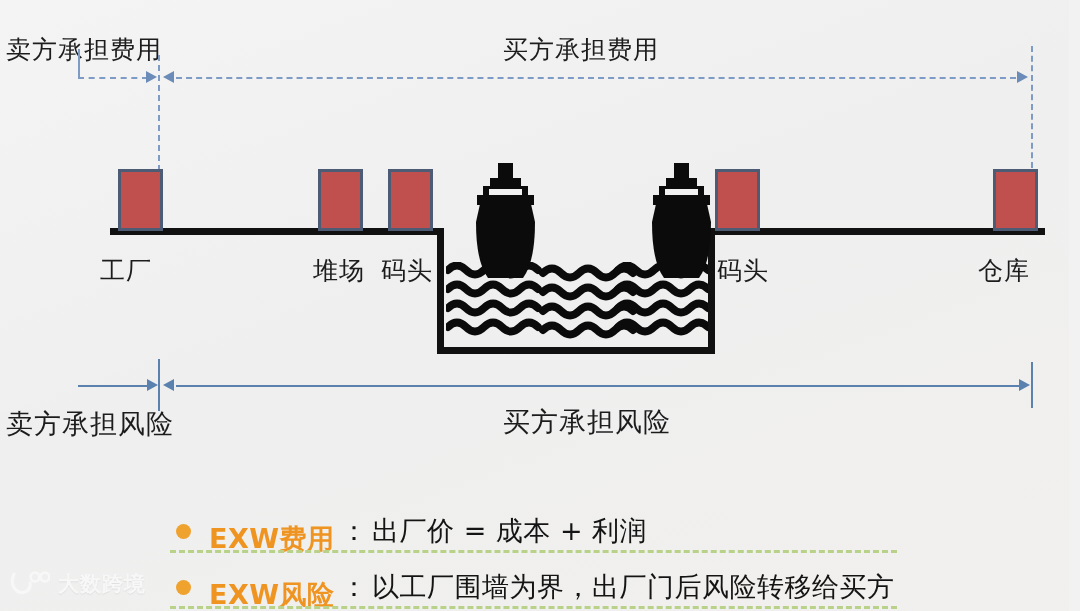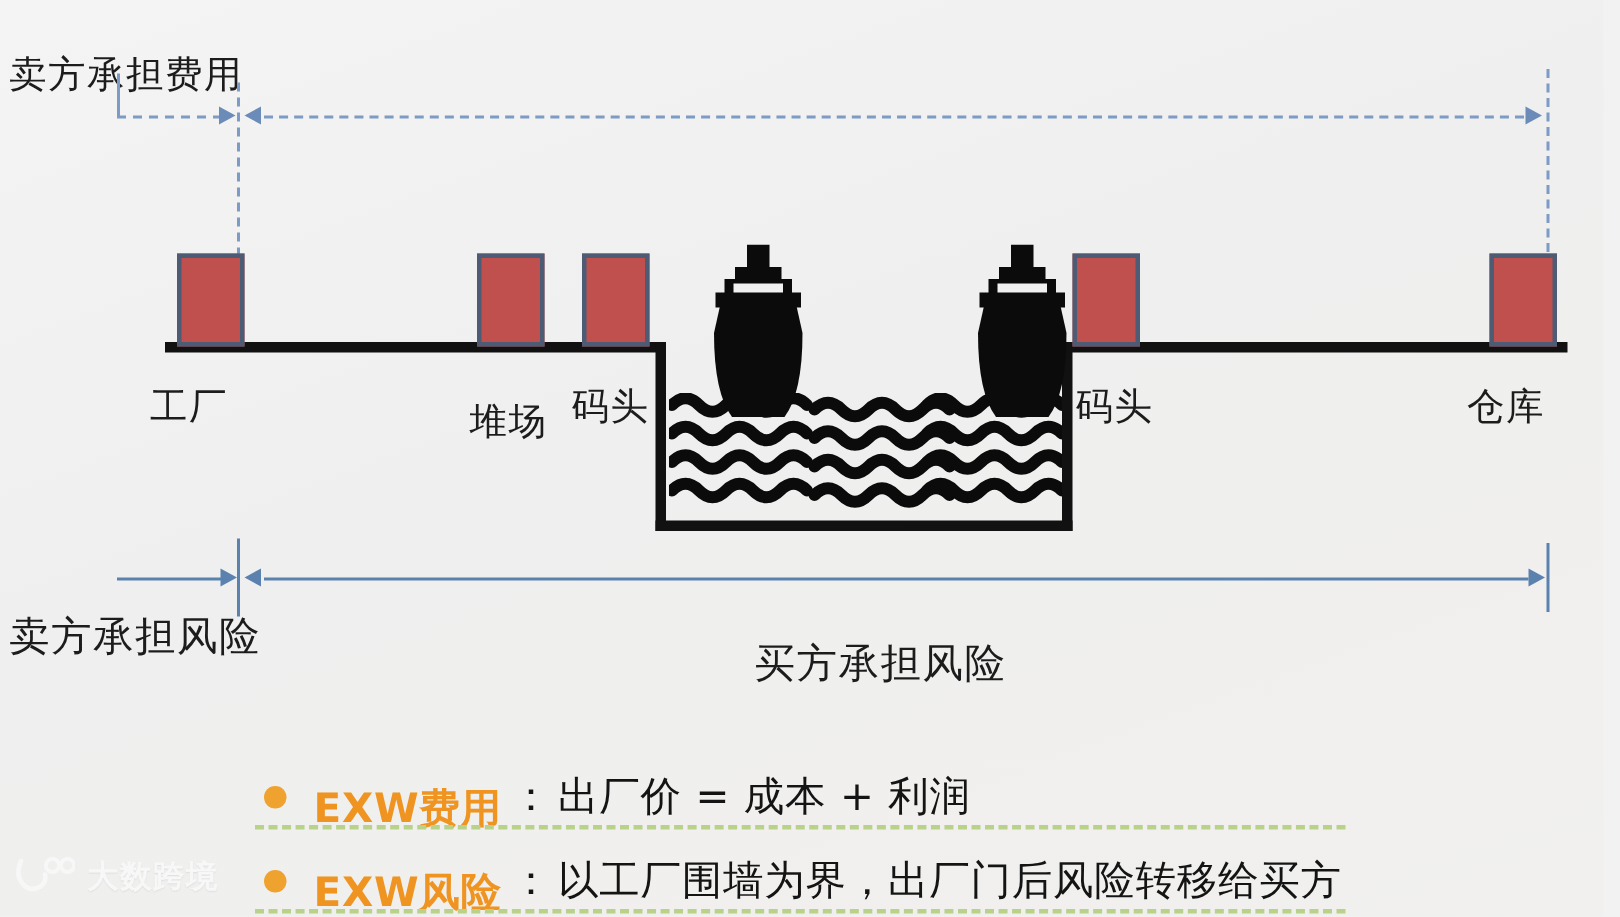--- a/index.html
+++ b/index.html
@@ -116,20 +116,21 @@
     letter-spacing: 1px;
   }
 </style>
 </head>
 <body>
 
 <div id="stage">
 
   <div class="abs cn hdr-label" style="left:6px; top:33px;">卖方承担费用</div>
 
+  <div class="abs cn hdr-label" style="left:503px; top:33px;">买方承担费用</div>
 
   <div class="abs dash-h" style="left:78px; top:77px; width:70px;"></div>
   <div class="abs arrow arrow-right" style="left:146px; top:71px;"></div>
   <div class="abs solid-v" style="left:78px; top:49px; height:29px; border-left:2px solid #7d9bc4;"></div>
 
   <div class="abs arrow arrow-left" style="left:163px; top:71px;"></div>
   <div class="abs dash-h" style="left:176px; top:77px; width:840px;"></div>
   <div class="abs arrow arrow-right" style="left:1017px; top:71px;"></div>
 
   <div class="abs dash-v" style="left:158px; top:55px; height:176px;"></div>
@@ -189,37 +190,37 @@
     </g>
   </svg>
 
   <div class="abs redbox" style="left:118px; top:169px; width:45px; height:62px;"></div>
   <div class="abs redbox" style="left:318px; top:169px; width:45px; height:62px;"></div>
   <div class="abs redbox" style="left:388px; top:169px; width:45px; height:62px;"></div>
   <div class="abs redbox" style="left:715px; top:169px; width:45px; height:62px;"></div>
   <div class="abs redbox" style="left:993px; top:169px; width:45px; height:62px;"></div>
 
   <div class="abs cn node-label" style="left:100px; top:254px;">工厂</div>
-  <div class="abs cn node-label" style="left:313px; top:254px;margin-top:10px;">堆场</div>
+  <div class="abs cn node-label" style="left:313px; top:254px;">堆场</div>
   <div class="abs cn node-label" style="left:381px; top:254px;">码头</div>
   <div class="abs cn node-label" style="left:717px; top:254px;">码头</div>
   <div class="abs cn node-label" style="left:978px; top:254px;">仓库</div>
 
   <div class="abs solid-v" style="left:158px; top:359px; height:52px;"></div>
   <div class="abs solid-v" style="left:1031px; top:362px; height:46px;"></div>
 
   <div class="abs solid-h" style="left:78px; top:385px; width:72px;"></div>
   <div class="abs arrow arrow-right-s" style="left:147px; top:379px;"></div>
 
   <div class="abs arrow arrow-left-s" style="left:163px; top:379px;"></div>
   <div class="abs solid-h" style="left:176px; top:385px; width:843px;"></div>
   <div class="abs arrow arrow-right-s" style="left:1019px; top:379px;"></div>
 
   <div class="abs cn risk-label" style="left:6px; top:406px;">卖方承担风险</div>
-  <div class="abs cn risk-label" style="left:503px; top:424px;">买方承担风险</div>
+  <div class="abs cn risk-label" style="left:503px; top:404px;">买方承担风险</div>
 
   <div class="abs bullet-row" style="left:176px; top:505px;">
     <span class="bullet"></span>
     <span class="tag">EXW费用</span>
     <span class="body-txt" style="margin-left:-12px;">：</span>
     <span class="body-txt" style="margin-left:-14px;">出厂价 = 成本 + 利润</span>
   </div>
   <div class="abs green-dash" style="left:170px; top:550px; width:727px;"></div>
 
   <div class="abs bullet-row" style="left:176px; top:561px;align-items:center;">

